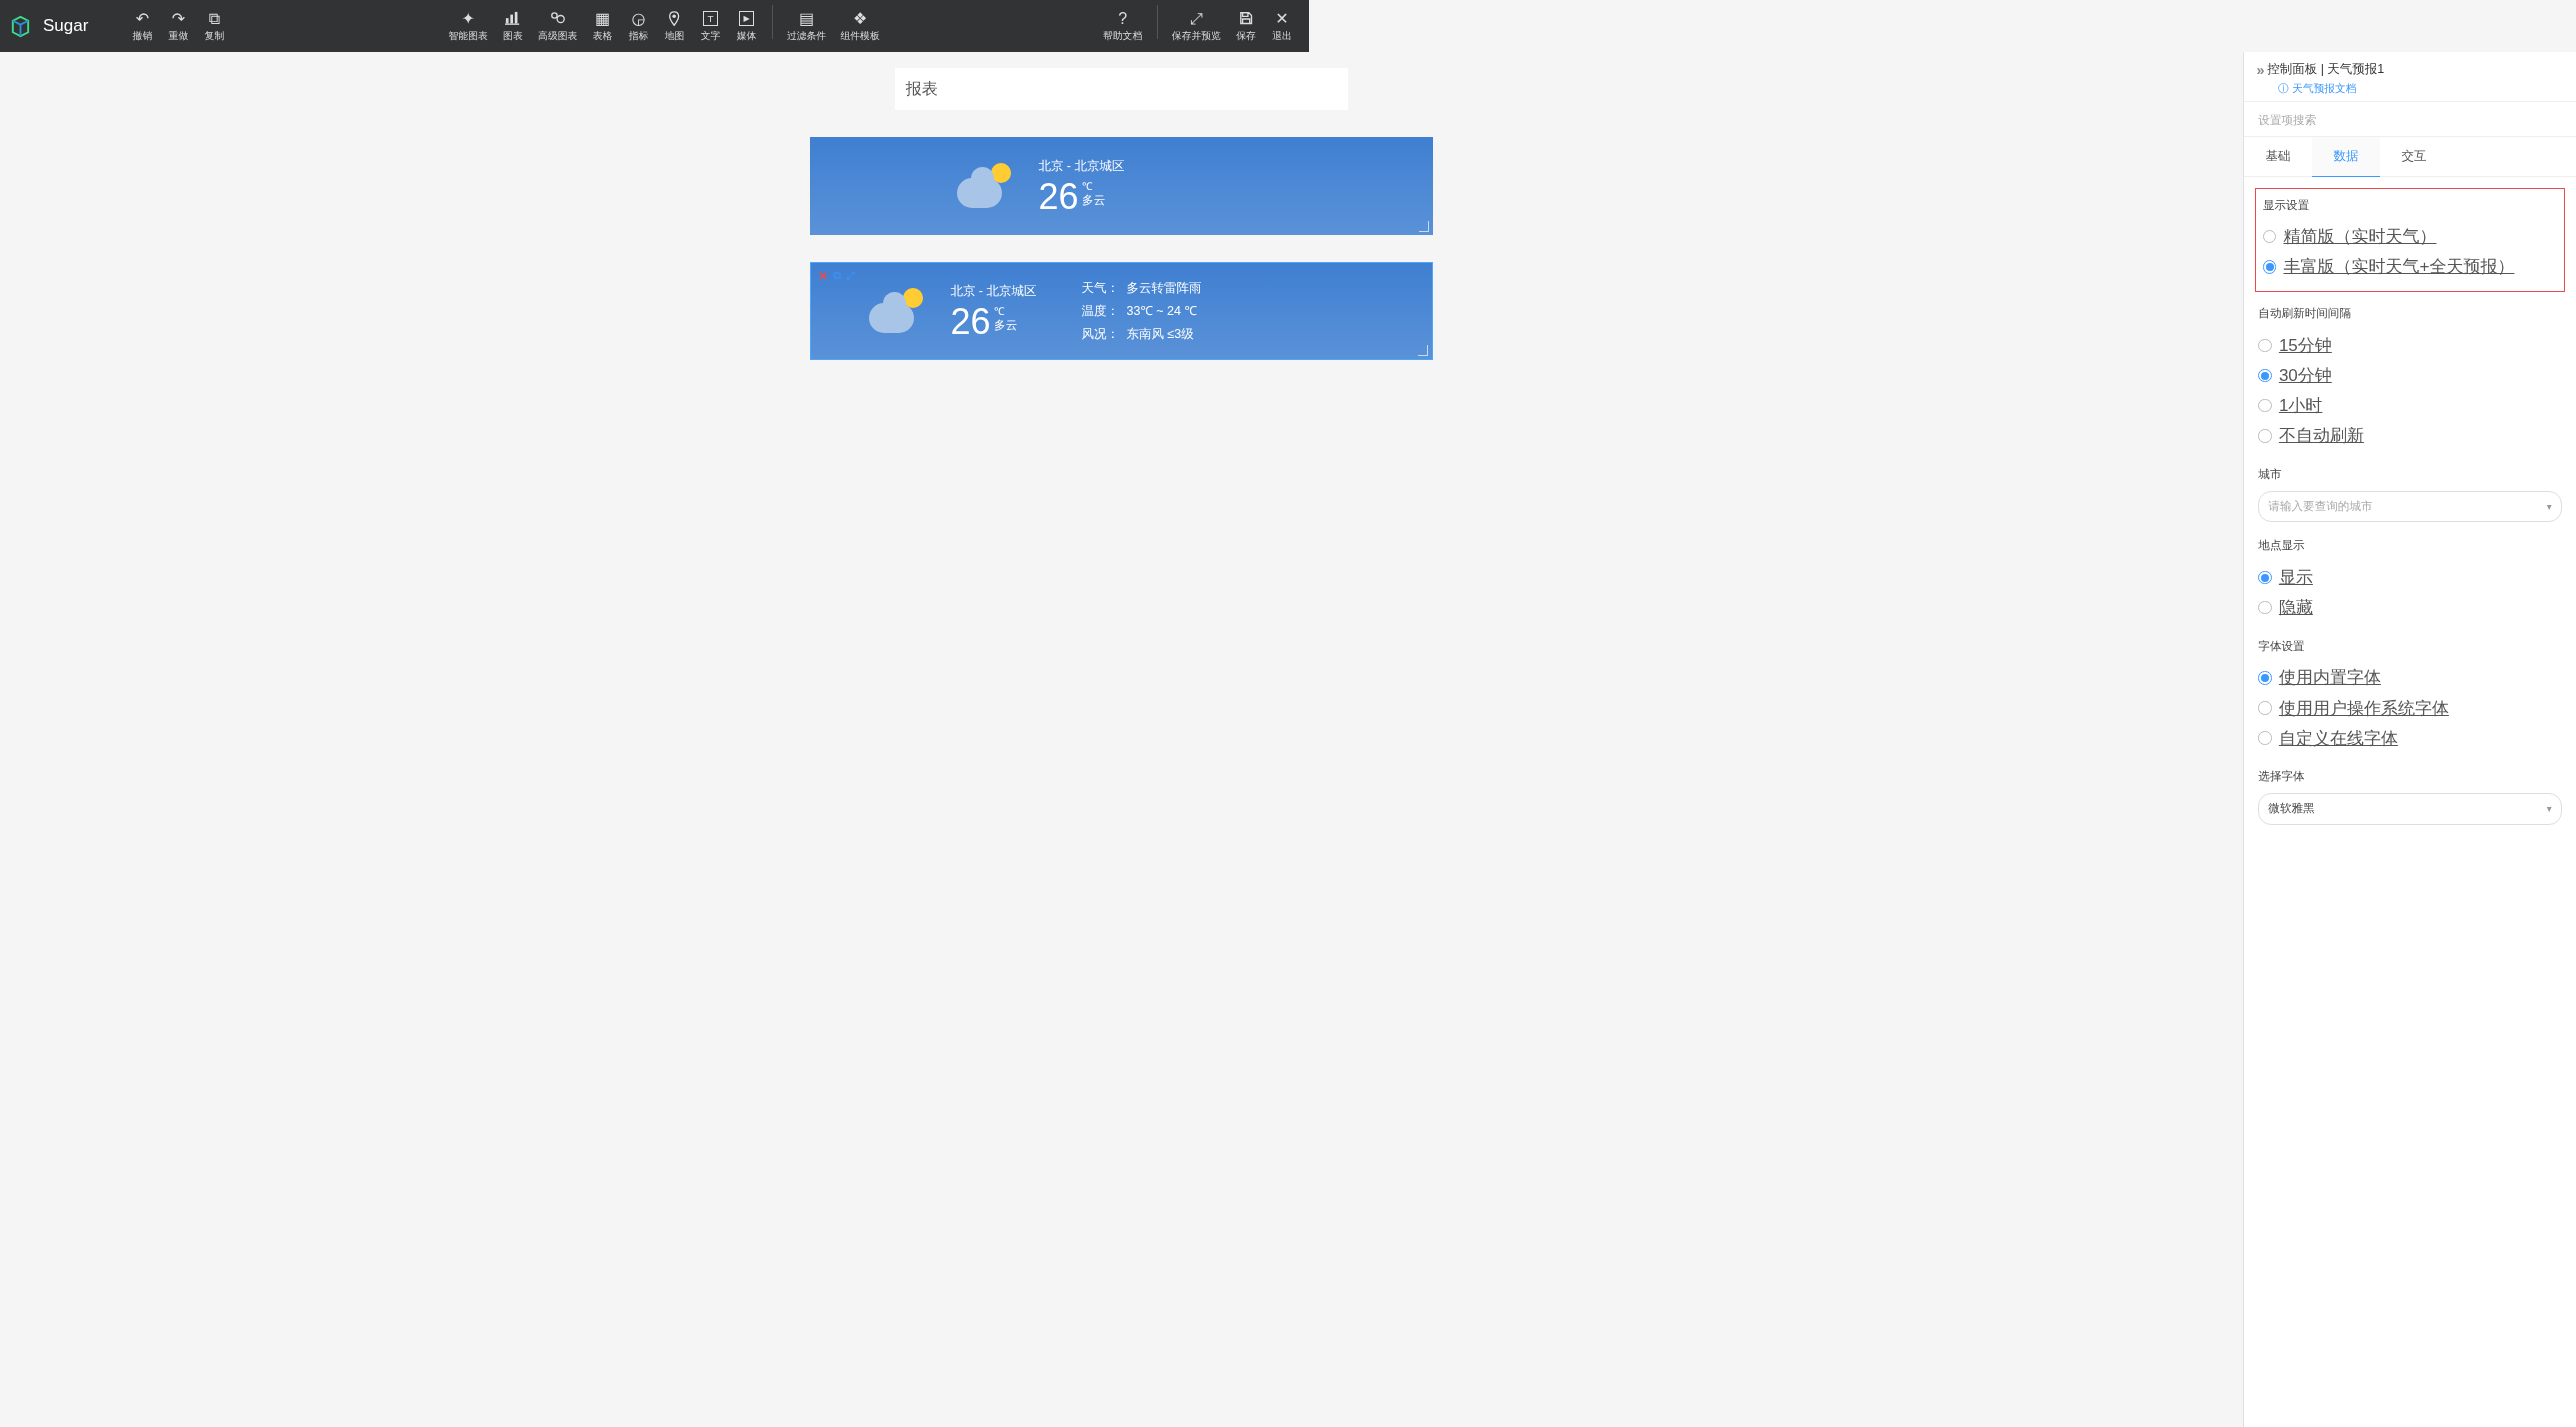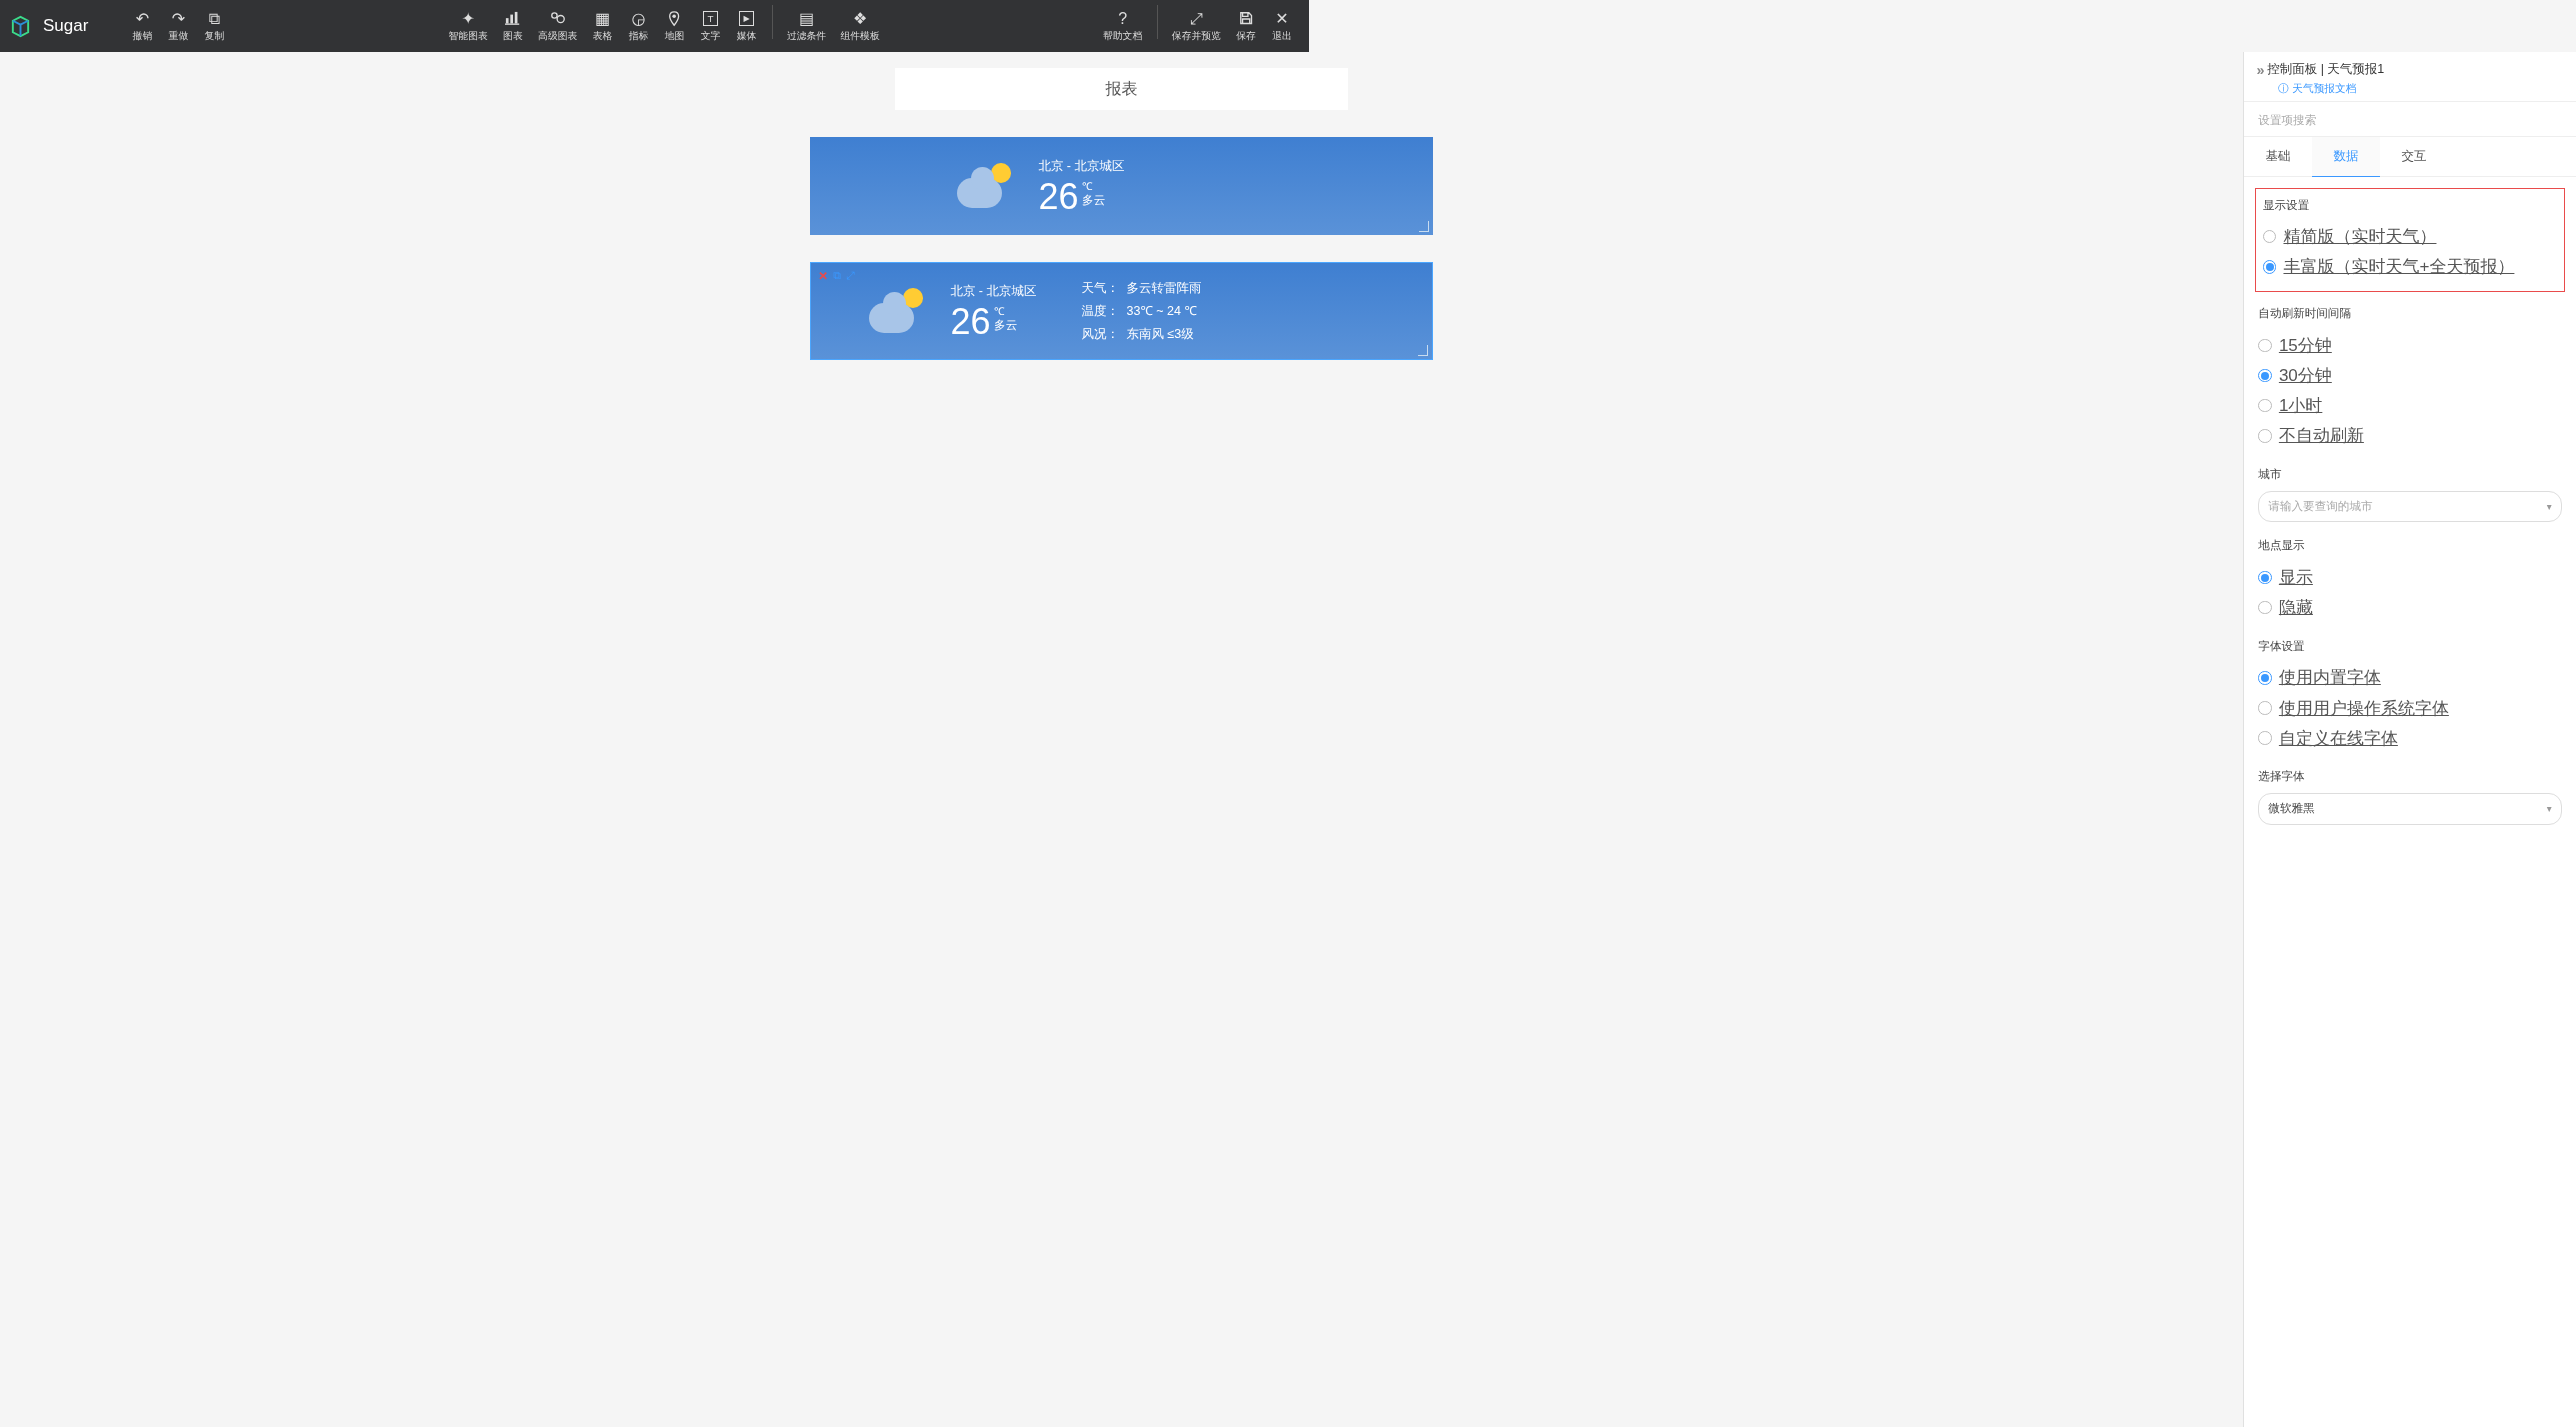--- a/index.html
+++ b/index.html
@@ -8,21 +8,21 @@
     .logo-area { display: flex; align-items: center; gap: 11px; margin-right: 36px; }
     .logo-icon { width: 23px; height: 23px; }
     .logo-text { color: #fff; font-size: 17px; font-weight: 500; }
     .tool-group { display: flex; }
     .tool-btn { display: flex; flex-direction: column; align-items: center; justify-content: center; padding: 3.6px 7.2px; cursor: pointer; min-width: 36px; }
     .tool-btn .ico { font-size: 16px; height: 19.7px; display:flex; align-items:center; color:#ddd; }
     .tool-btn .lbl { font-size: 9.8px; margin-top: 1.8px; color: #ddd; }
     .sep { width: 0.9px; height: 34px; background: #555; margin: 0 7.2px; }
     .spacer { flex: 1; }
     .canvas { position: absolute; top: 52px; left: 0; right: 333px; bottom: 0; background: #f5f5f5; overflow: auto; }
-    .report-title { background: #fff; width: 453px; margin: 16px auto 0; text-align: center; padding: 10.7px; font-size: 16px; color: #555; }
+    .report-title { background: #fff; width: 453px; margin: 16px auto 0; padding: 10.7px; font-size: 16px; color: #555; }
     .weather-card { width: 623px; height: 98px; margin: 27px auto 0; background: linear-gradient(180deg,#3f7fd1 0%,#5a92d8 100%); color:#fff; display:flex; align-items:center; position: relative; }
     .weather-card.sel { border: 1.8px solid #4aa6ff; }
     .wc-icon { width: 63px; height: 54px; margin-left: 143px; position: relative; }
     .wc-icon.shift { margin-left: 54px; }
     .sun { position:absolute; width:19.7px; height:19.7px; border-radius:50%; background:#ffcc33; right:5.4px; top:3.6px; }
     .cloud { position:absolute; width:45px; height:30px; border-radius:18px; background:#a8c5e8; bottom:5.4px; left:3.6px; }
     .cloud:before { content:''; position:absolute; width:23px; height:23px; border-radius:50%; background:#a8c5e8; top:-10.7px; left:14.3px; }
     .wc-info { margin-left: 22.4px; }
     .wc-loc { font-size: 12.5px; margin-bottom: 3.6px; }
     .wc-temp-row { display: flex; align-items: flex-start; }

